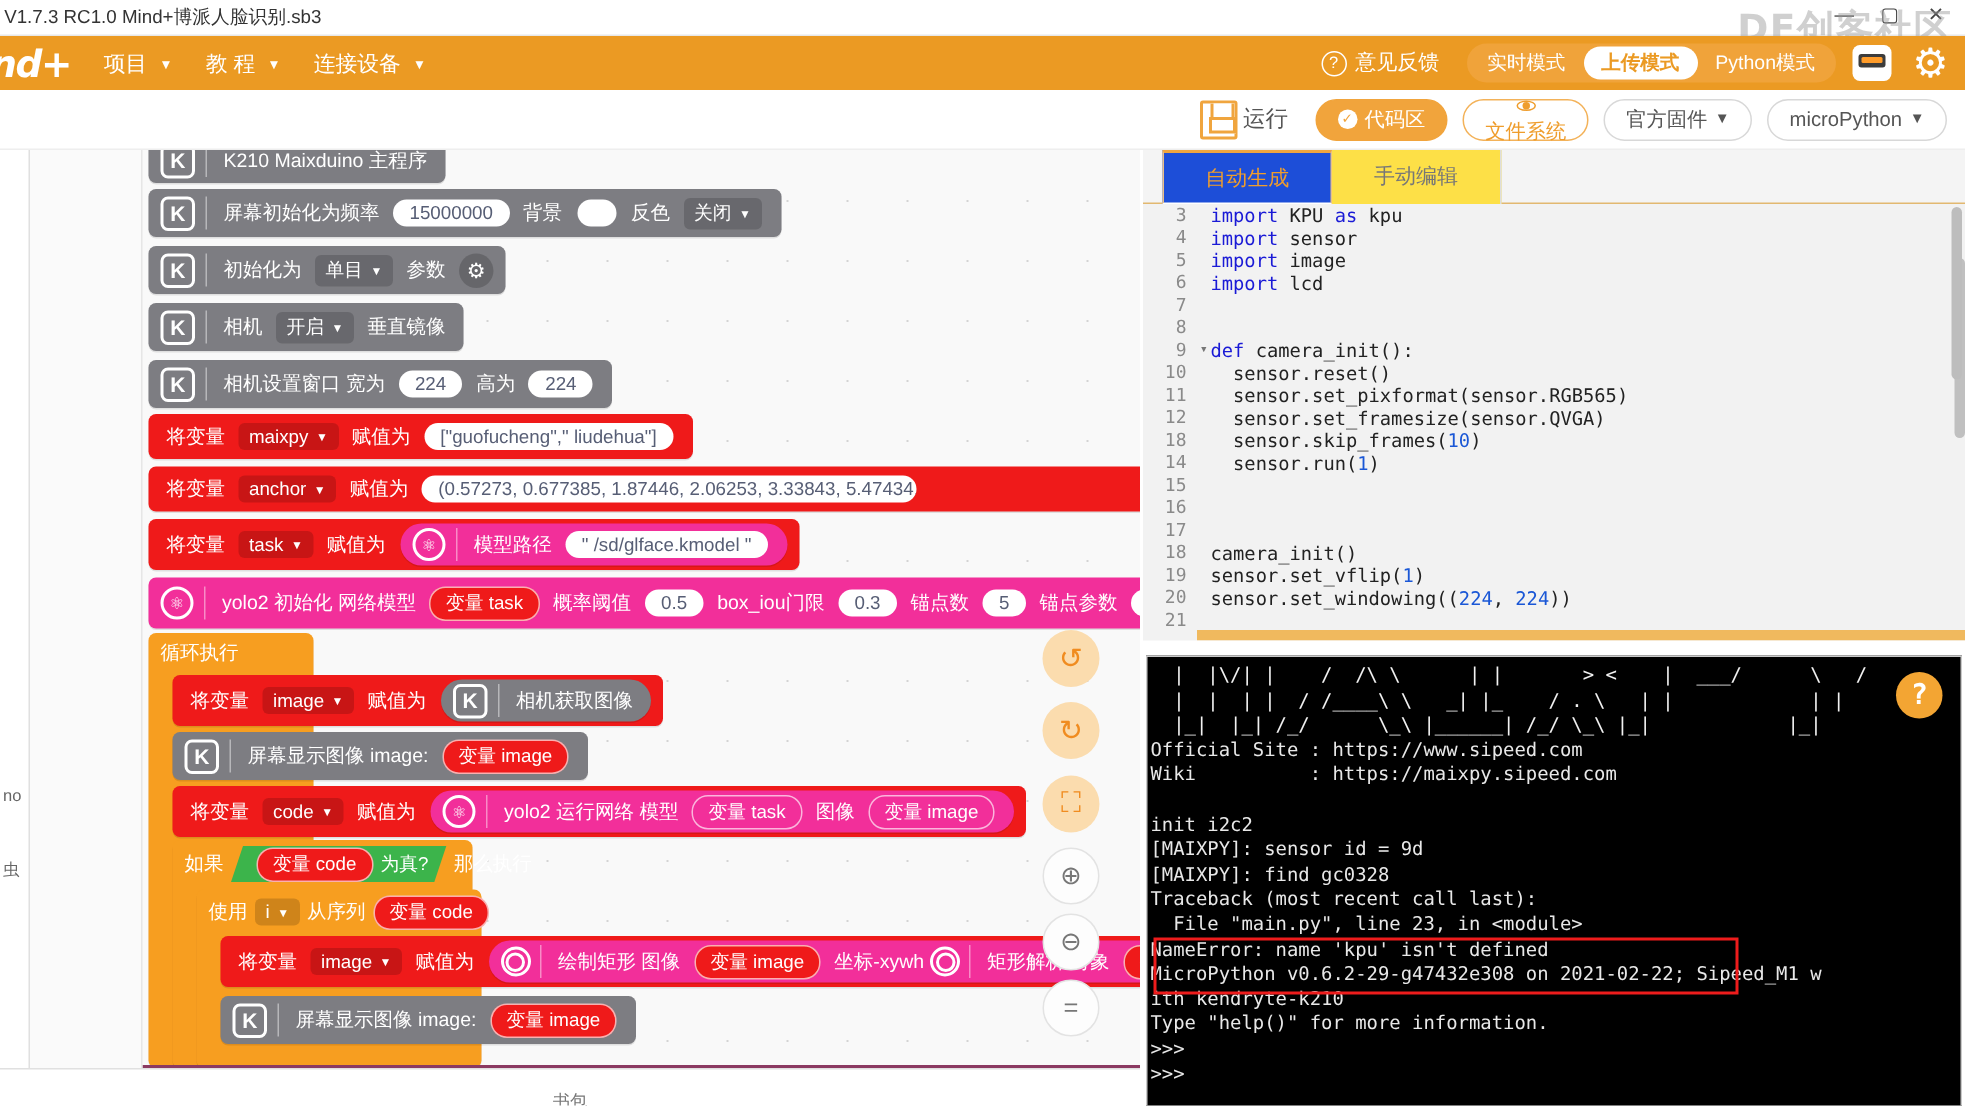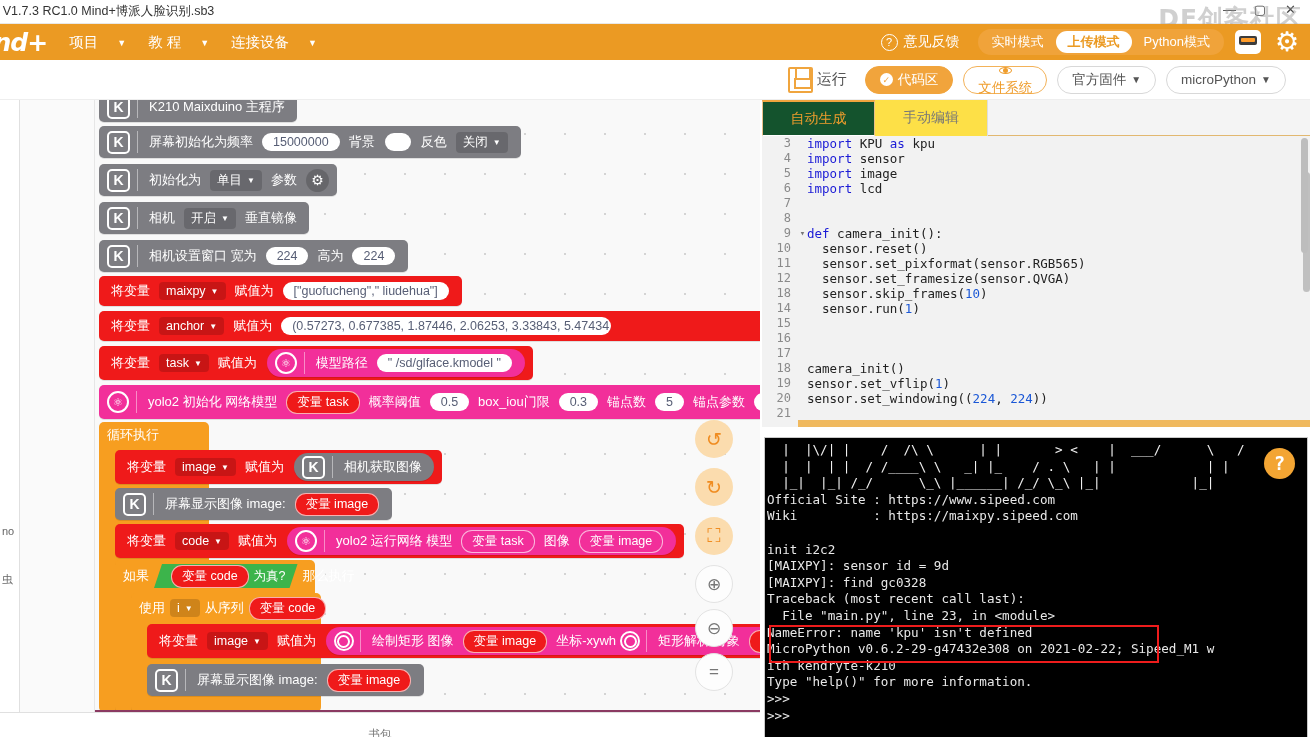--- a/index.html
+++ b/index.html
@@ -28,21 +28,21 @@
     position: absolute; left: 0; top: 24px; width: 1310px; height: 36px;
     background: #eb9a23; display: flex; align-items: center;
     overflow: hidden;
   }
   .logo {
     color: #fff; font-size: 25px; font-weight: bold; font-style: italic;
     margin-left: -14px; letter-spacing: -1px; font-family: "DejaVu Sans", sans-serif;
   }
   .menu-item {
     color: #fff; font-size: 14.5px; margin-left: 22px; white-space: nowrap;
-    display: flex; align-items: center; gap: 19px;
+    display: flex; align-items: center; gap: 8px;
   }
   .caret { font-size: 9px; position: relative; top: 1px; }
   .mb-right { margin-left: auto; display: flex; align-items: center; gap: 0; padding-right: 8px; }
   .feedback { color: #fff; font-size: 14px; display: flex; align-items: center; gap: 6px; margin-right: 18px; }
   .circ-q {
     width: 17px; height: 17px; border: 1.6px solid #fff; border-radius: 50%;
     display: inline-flex; align-items: center; justify-content: center;
     font-size: 11px; line-height: 1;
   }
   .mode-group {
@@ -77,21 +77,21 @@
   }
   .wm2 {
     position: absolute; right: 14px; top: 36px; font-size: 13px; font-weight: bold;
     color: rgba(120,120,120,.5); pointer-events: none;
   }
 
   
   .toolbar2 {
     position: absolute; left: 0; top: 60px; width: 1310px; height: 40px;
     background: #fff; display: flex; align-items: center; justify-content: flex-end;
-    padding-right: 24px; border-bottom: 1px solid #eee;
+    padding-right: 12px; border-bottom: 1px solid #eee;
   }
   .run-btn { display: flex; align-items: center; gap: 4px; margin-right: 18px; }
   .floppy {
     width: 25px; height: 26px; border: 2px solid #f0a53e; border-radius: 2px;
     position: relative; background: #fff;
   }
   .floppy::before {
     content: ""; position: absolute; left: 5px; top: 0px; width: 12px; height: 9px;
     border: 2px solid #f0a53e; border-top: none; background: #fff;
   }
@@ -220,22 +220,22 @@
   .bottombar .bp { font-size: 11.5px; color: #777; }
   .purpleline { position: absolute; left: 0; top: 710px; width: 760px; height: 2px; background: #8b3a62; }
 
   
   .rightpane { position: absolute; left: 762px; top: 100px; width: 548px; height: 637px; background: #fff; }
   .codetabs { display: flex; height: 36px; background: #f4f4f4; border-bottom: 1px solid #e2b870; }
   .ctab {
     width: 113px; height: 36px; display: flex; align-items: center; justify-content: center;
     font-size: 14px; color: #777; background: #fde047; border-right: 1px solid #ddd;
   }
-  .ctab.active { background: #14532d; color: #ef9d2c; border-top: 2px solid #f0a53e;
-                 border-left: 1px solid #e8c08a; border-right: 1px solid #e8c08a; border-bottom: 1px solid #fff; }
+  .ctab.active { background: #1d4ed8; color: #ef9d2c; border-top: 2px solid #f0a53e;
+                 border-left: 1px solid #e8c08a; border-right: 1px solid #e8c08a; border-bottom: 1px solid #fff; margin-left: 13px; }
   .editor {
     position: relative; height: 291px; background: #f2f2f2; overflow: hidden;
     font-family: "DejaVu Sans Mono", "Liberation Mono", monospace; font-size: 12.5px;
   }
   .codeline { display: flex; height: 15px; line-height: 15px; }
   .gutter {
     width: 36px; text-align: right; padding-right: 7px; color: #8a8a8a; background: #f2f2f2;
     flex: none; font-size: 12px;
   }
   .fold { width: 9px; color: #777; font-size: 9px; flex: none; text-align: center; }

